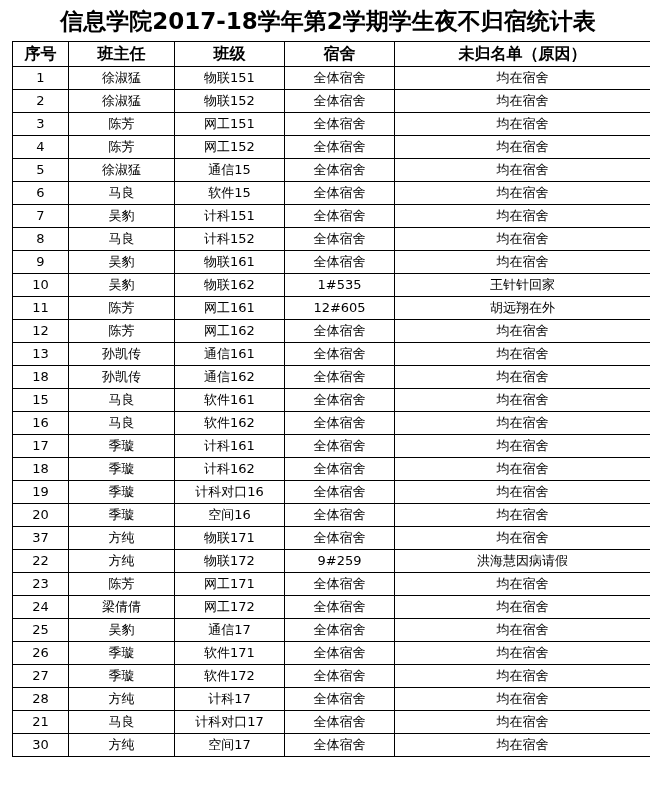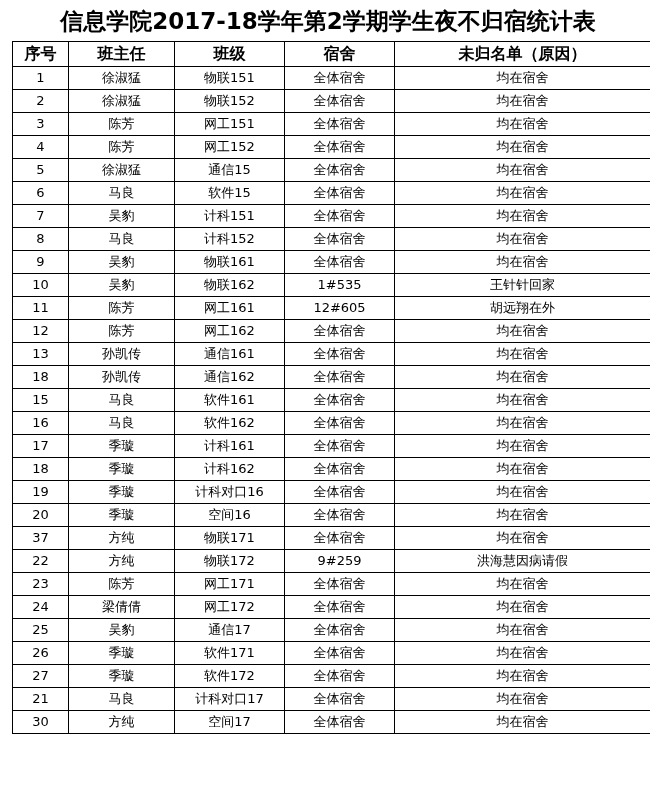--- a/index.html
+++ b/index.html
@@ -267,20 +267,27 @@
           <td>均在宿舍</td>
         </tr>
         <tr>
           <td>27</td>
           <td>季璇</td>
           <td>软件172</td>
           <td>全体宿舍</td>
           <td>均在宿舍</td>
         </tr>
         <tr>
+          <td>28</td>
+          <td>方纯</td>
+          <td>计科17</td>
+          <td>全体宿舍</td>
+          <td>均在宿舍</td>
+        </tr>
+        <tr>
           <td>21</td>
           <td>马良</td>
           <td>计科对口17</td>
           <td>全体宿舍</td>
           <td>均在宿舍</td>
         </tr>
         <tr>
           <td>30</td>
           <td>方纯</td>
           <td>空间17</td>

